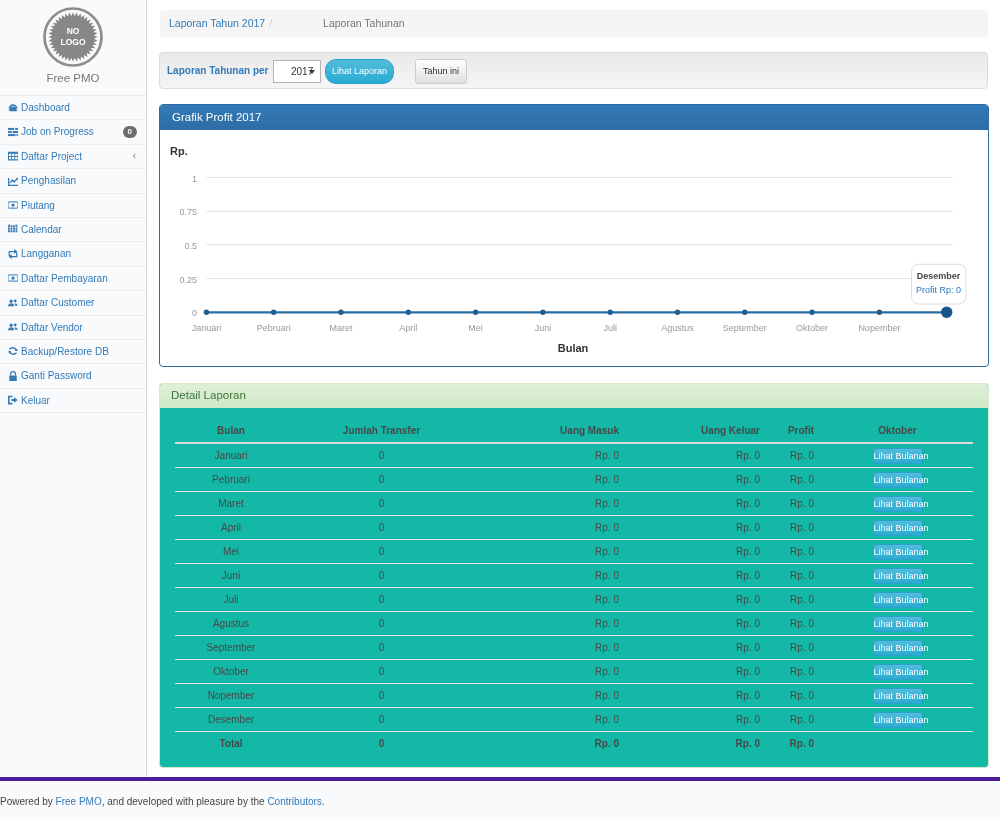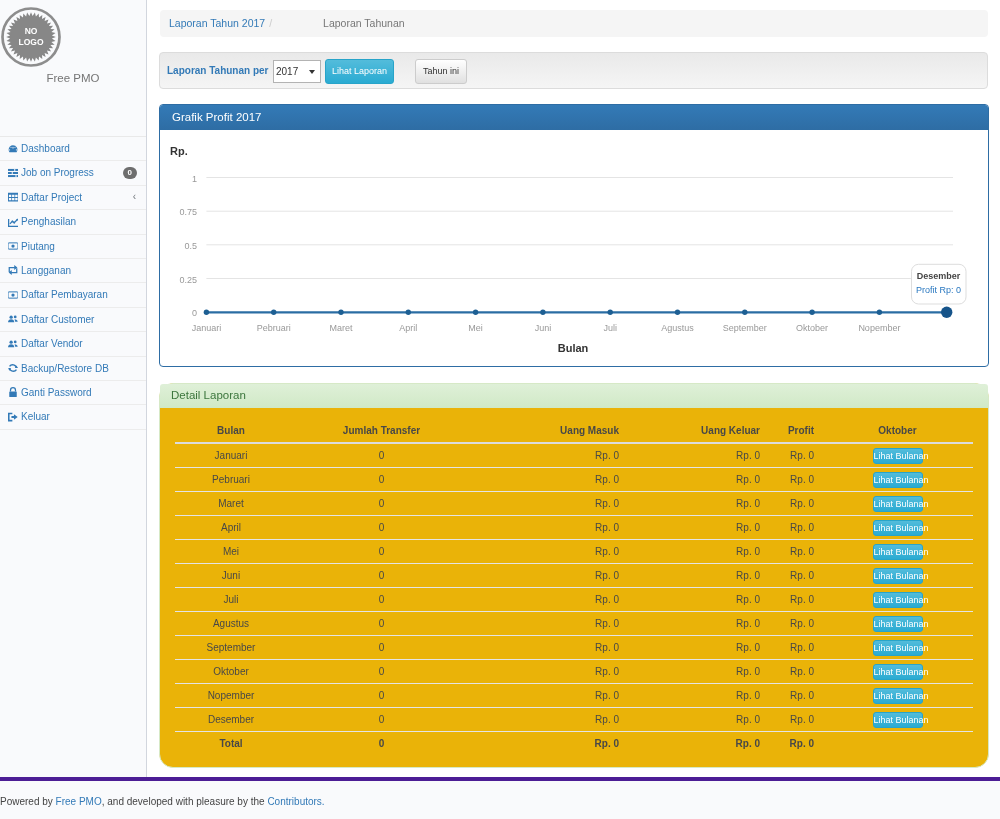--- a/index.html
+++ b/index.html
@@ -1,42 +1,42 @@
 <!DOCTYPE html>
 <html><head>
 <meta charset="utf-8">
 <style>
 * { margin:0; padding:0; box-sizing:border-box; }
 html,body { width:1000px; height:819px; background:#fff; font-family:"Liberation Sans", sans-serif; color:#333; overflow:hidden; }
 a { text-decoration:none; color:#337ab7; }
 
 #sidebar { position:absolute; left:0; top:0; width:147px; height:778px; background:#f9fafc; border-right:1px solid #d2d6de; }
-#logo { position:absolute; left:0; top:6px; width:146px; }
+#logo { position:absolute; left:0; top:6px; width:146px; text-align:center; }
 #brand { position:absolute; top:72px; left:0; width:146px; text-align:center; font-size:11.5px; color:#757575; }
-#menu { position:absolute; top:95px; left:0; width:146px; list-style:none; border-top:1px solid #e9e9e9;margin-top:41px; }
+#menu { position:absolute; top:95px; left:0; width:146px; list-style:none; border-top:1px solid #e9e9e9; }
 #menu li { position:relative; height:24.4px; border-bottom:1px solid #ececec; }
 #menu li a { display:block; font-size:10px; color:#337ab7; padding:6px 0 0 8px; }
 #menu svg.ic { vertical-align:-1.5px; margin-right:3px; }
 .badge { position:absolute; right:9px; top:6px; background:#6e6e6e; color:#fff; font-size:8px; font-weight:bold; border-radius:7px; padding:2px 5px; line-height:8px; }
 .chev { position:absolute; right:10px; top:5px; color:#72777c; font-size:10px; }
 
 #breadcrumb { position:absolute; left:160px; top:10px; width:828px; height:27px; background:#f5f5f5; border-radius:4px; font-size:10.5px; padding:7px 9px; }
 #breadcrumb .sep { color:#ccc; padding:0 4px; }
 #breadcrumb .active { color:#777;margin-left:47px; }
 #well { position:absolute; left:159px; top:52px; width:829px; height:37px; border:1px solid #dcdcdc; border-radius:4px; background:linear-gradient(to bottom,#e9e9e9 0,#f5f5f5 100%); }
 #well .lbl { position:absolute; left:7px; top:0; height:35px; line-height:35px; font-size:10px; font-weight:bold; color:#337ab7; }
-#well .sel { position:absolute; left:113px; top:7px; width:48px; height:23px; font-size:10px; color:#333; background:#fff; border:1px solid #b3b3b3; line-height:21px; padding-left:2px; }
+#well .sel { position:absolute; left:113px; top:7px; width:48px; height:23px; font-size:10px; color:#333; background:#fff; border:1px solid #b3b3b3; line-height:21px; padding-left:17px; }
 #well .sel:after { content:""; position:absolute; right:5px; top:9px; border:3.5px solid transparent; border-top:4.5px solid #333; }
-.btn-info { background:linear-gradient(to bottom,#53bcdb 0,#2aabd2 100%); border:1px solid #28a4c9; color:#fff; border-radius:3px; }
+.btn-info { background:linear-gradient(to bottom,#53bcdb 0,#2aabd2 100%); border:1px solid #28a4c9; color:#fff; border-radius:11px; }
 .btn-default { background:linear-gradient(to bottom,#fff 0,#e0e0e0 100%); border:1px solid #ccc; color:#333; border-radius:3px; }
 #well .b1 { position:absolute; left:165px; top:6px; width:69px; height:25px; font-size:9px; text-align:center; line-height:23px; white-space:nowrap; }
 #well .b2 { position:absolute; left:239px; top:6px; width:52px; height:25px; font-size:9px; text-align:center; line-height:23px; white-space:nowrap;margin-left:16px; }
 #chartpanel { position:absolute; left:159px; top:104px; width:830px; height:263px; border:1px solid #2e6da4; border-radius:4px; background:#fff; }
 #chartpanel .hd { height:25px; background:linear-gradient(to bottom,#337ab7 0,#2e6da4 100%); color:#fff; font-size:11.5px; line-height:24px; padding-left:12px; border-radius:3px 3px 0 0; }
-#detailpanel { position:absolute; left:159px; top:383px; width:830px; height:385px; border:1px solid #d6e9c6; border-radius:14px; background:#eab308; }
+#detailpanel { position:absolute; left:159px; top:383px; width:830px; height:385px; border:1px solid #d6e9c6; border-radius:4px; background:#14b8a6; }
 #detailpanel .hd { height:24px; background:linear-gradient(to bottom,#dff0d8 0,#d0e9c6 100%); color:#3c763d; font-size:11.5px; line-height:23px; padding-left:11px; border-radius:3px 3px 0 0; }
 #detailpanel .bd { padding:12px 15px 0 15px; }
 table { border-collapse:collapse; width:798px; font-size:10px; color:#484848; }
 th,td { padding:4.5px 8px; line-height:14px; }
 thead th { border-bottom:2px solid #dcdcdc; font-weight:bold; padding:4px 8px; }
 tbody td { border-top:1px solid #e4e4e4; }
 tbody tr:first-child td { border-top:none; }
 .c { text-align:center; } .r { text-align:right; }
 td.bt { padding:4px 8px 3px 8px; }
 .btn-xs { display:block; margin:0 auto; width:50px; height:16px; font-size:9px; line-height:14px; text-align:center; border-radius:3px; white-space:nowrap; }
@@ -89,20 +89,25 @@
             <circle cx="7" cy="7" r="1.4" fill="#337ab7"></circle>
             <circle cx="10" cy="9" r="1.4" fill="#337ab7"></circle>
             <circle cx="15" cy="4" r="1.4" fill="#337ab7"></circle>
           </svg>Penghasilan</a>
       </li>
     <li>
         <a href="#"><svg class="ic" width="10" height="10" viewBox="0 0 16 16">
             <rect x="0" y="3" width="16" height="10" rx="1.5" fill="none" stroke="#337ab7" stroke-width="1.6"></rect>
             <circle cx="8" cy="8" r="2.6" fill="#337ab7"></circle>
           </svg>Piutang</a>
+      </li>
+    <li>
+        <a href="#"><svg class="ic" width="10" height="10" viewBox="0 0 16 16">
+            <path fill="#337ab7" d="M0 2h3v3H0zM4 2h3v3H4zM0 6h3v3H0zM4 6h3v3H4zM0 10h3v3H0zM4 10h3v3H4zM8 2h3v3H8zM12 2h3v3h-3zM8 6h3v3H8zM12 6h3v3h-3zM8 10h3v3H8zM12 10h3v3h-3zM1 0h2v1H1zM12 0h2v1h-2z"></path>
+          </svg>Calendar</a>
       </li>
     <li>
         <a href="#"><svg class="ic" width="10" height="10" viewBox="0 0 16 16">
             <path fill="none" stroke="#337ab7" stroke-width="2" d="M2 11V4h9"></path>
             <path fill="#337ab7" d="M10 0l5 4-5 4z"></path>
             <path fill="none" stroke="#337ab7" stroke-width="2" d="M14 5v7H5"></path>
             <path fill="#337ab7" d="M6 8l-5 4 5 4z"></path>
           </svg>Langganan</a>
       </li>
     <li>

